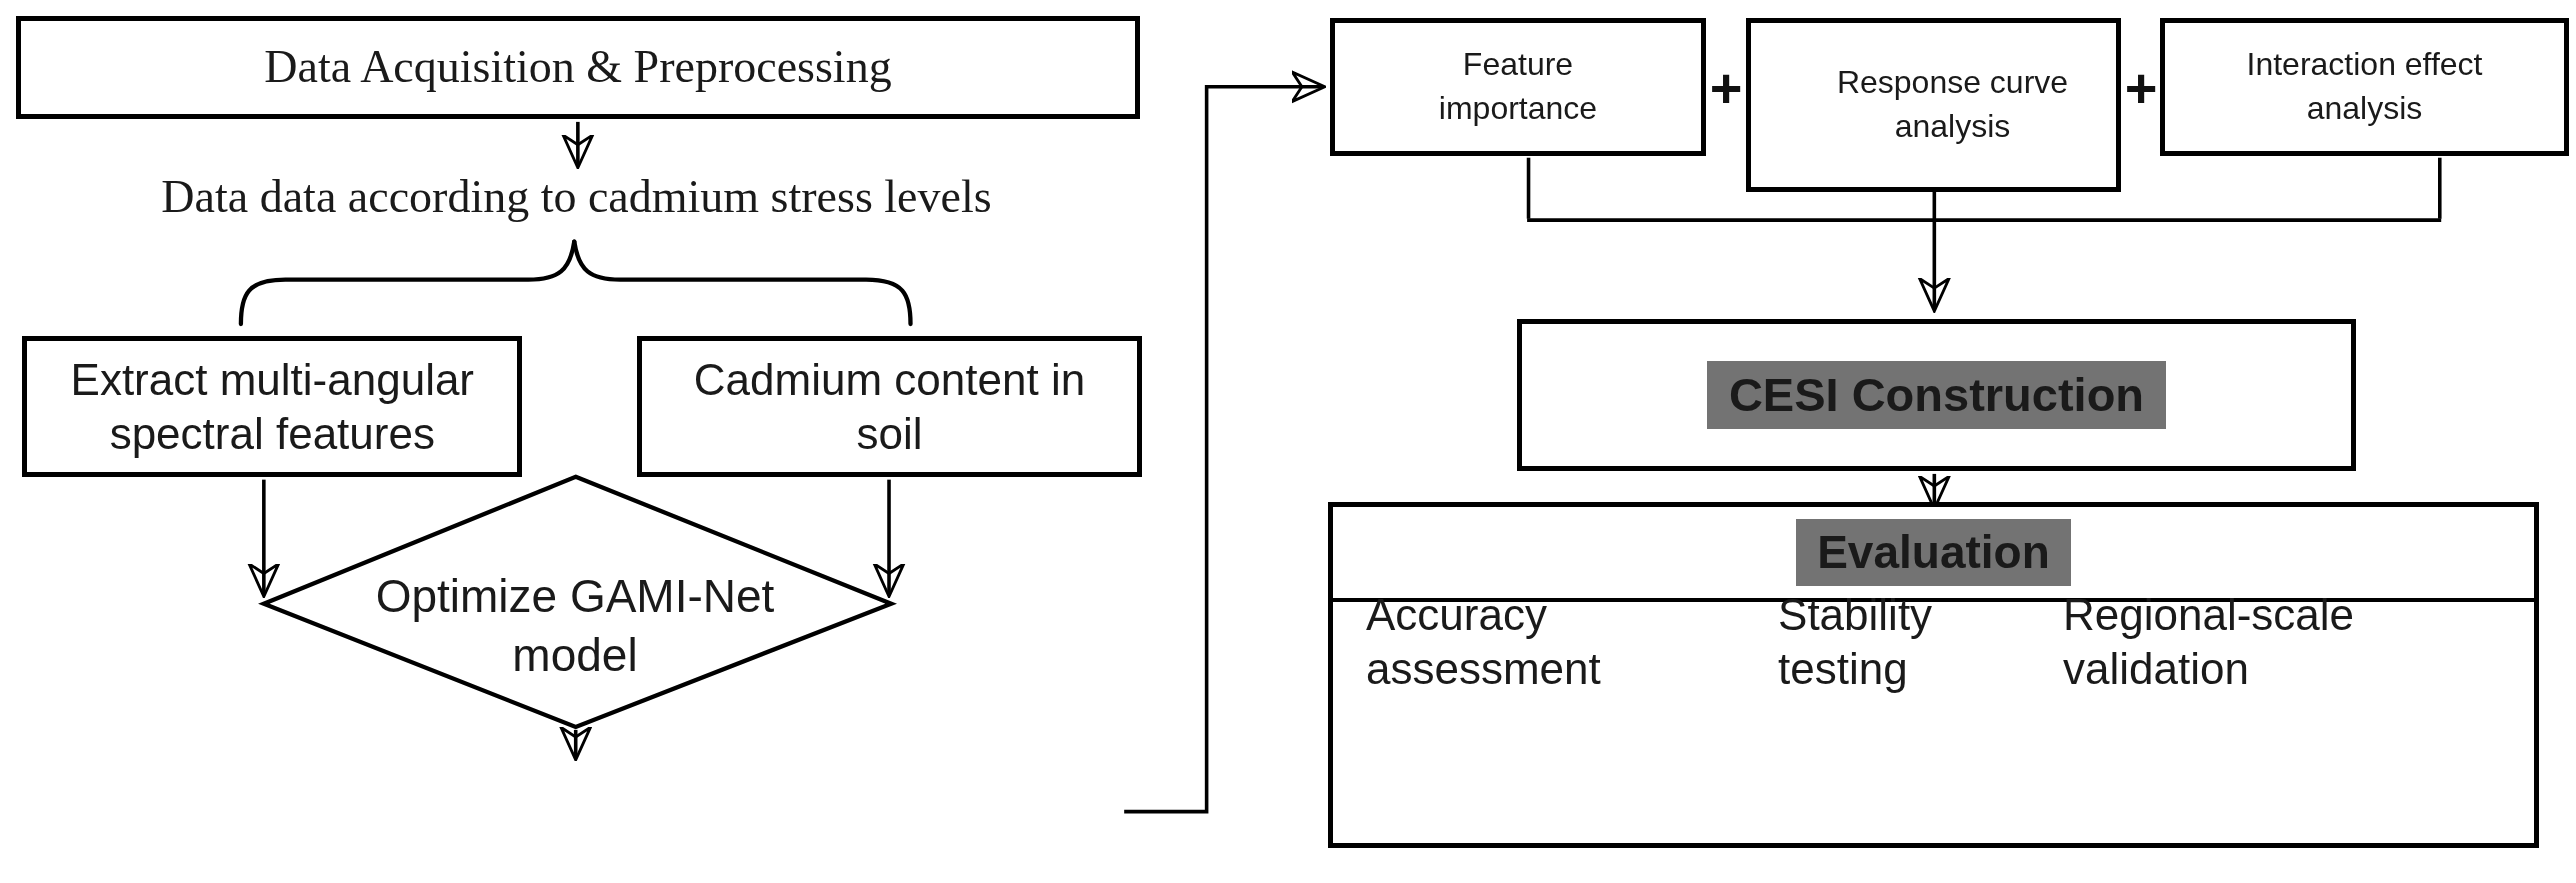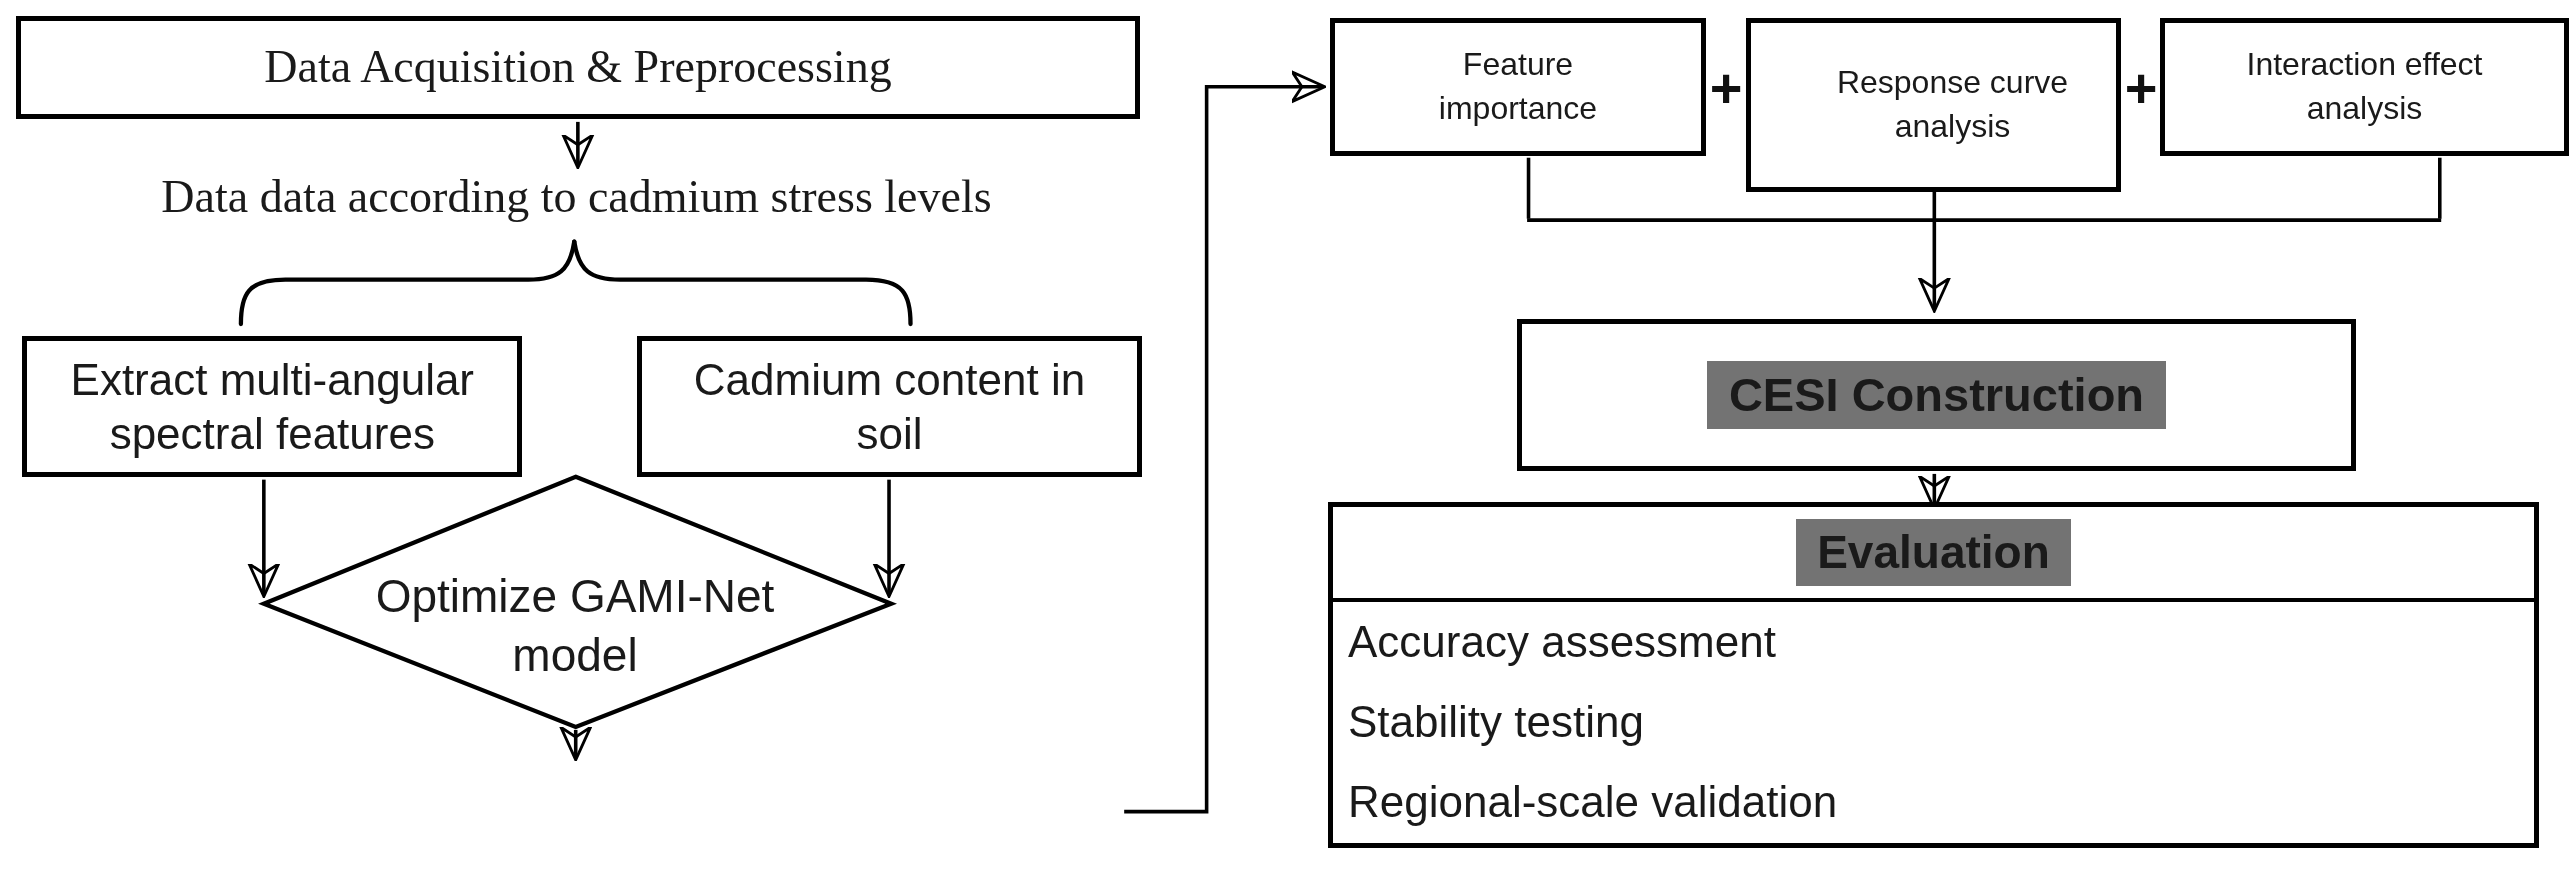--- a/index.html
+++ b/index.html
@@ -77,22 +77,21 @@
     display: flex;
     align-items: center;
     justify-content: center;
     font-size: 46px;
     text-align: center;
   }
   .eval-body {
     box-sizing: border-box;
     flex: 1;
     display: flex;
-    flex-direction: column;
-    padding-left: 15px;
+    padding-left: 33px;
     border-radius: 13px;
   }
   .eval-item {
     height: 80px;
     display: flex;
     align-items: center;
     font-size: 44px;
   }
   .diamond-label {
     line-height: 59px;

